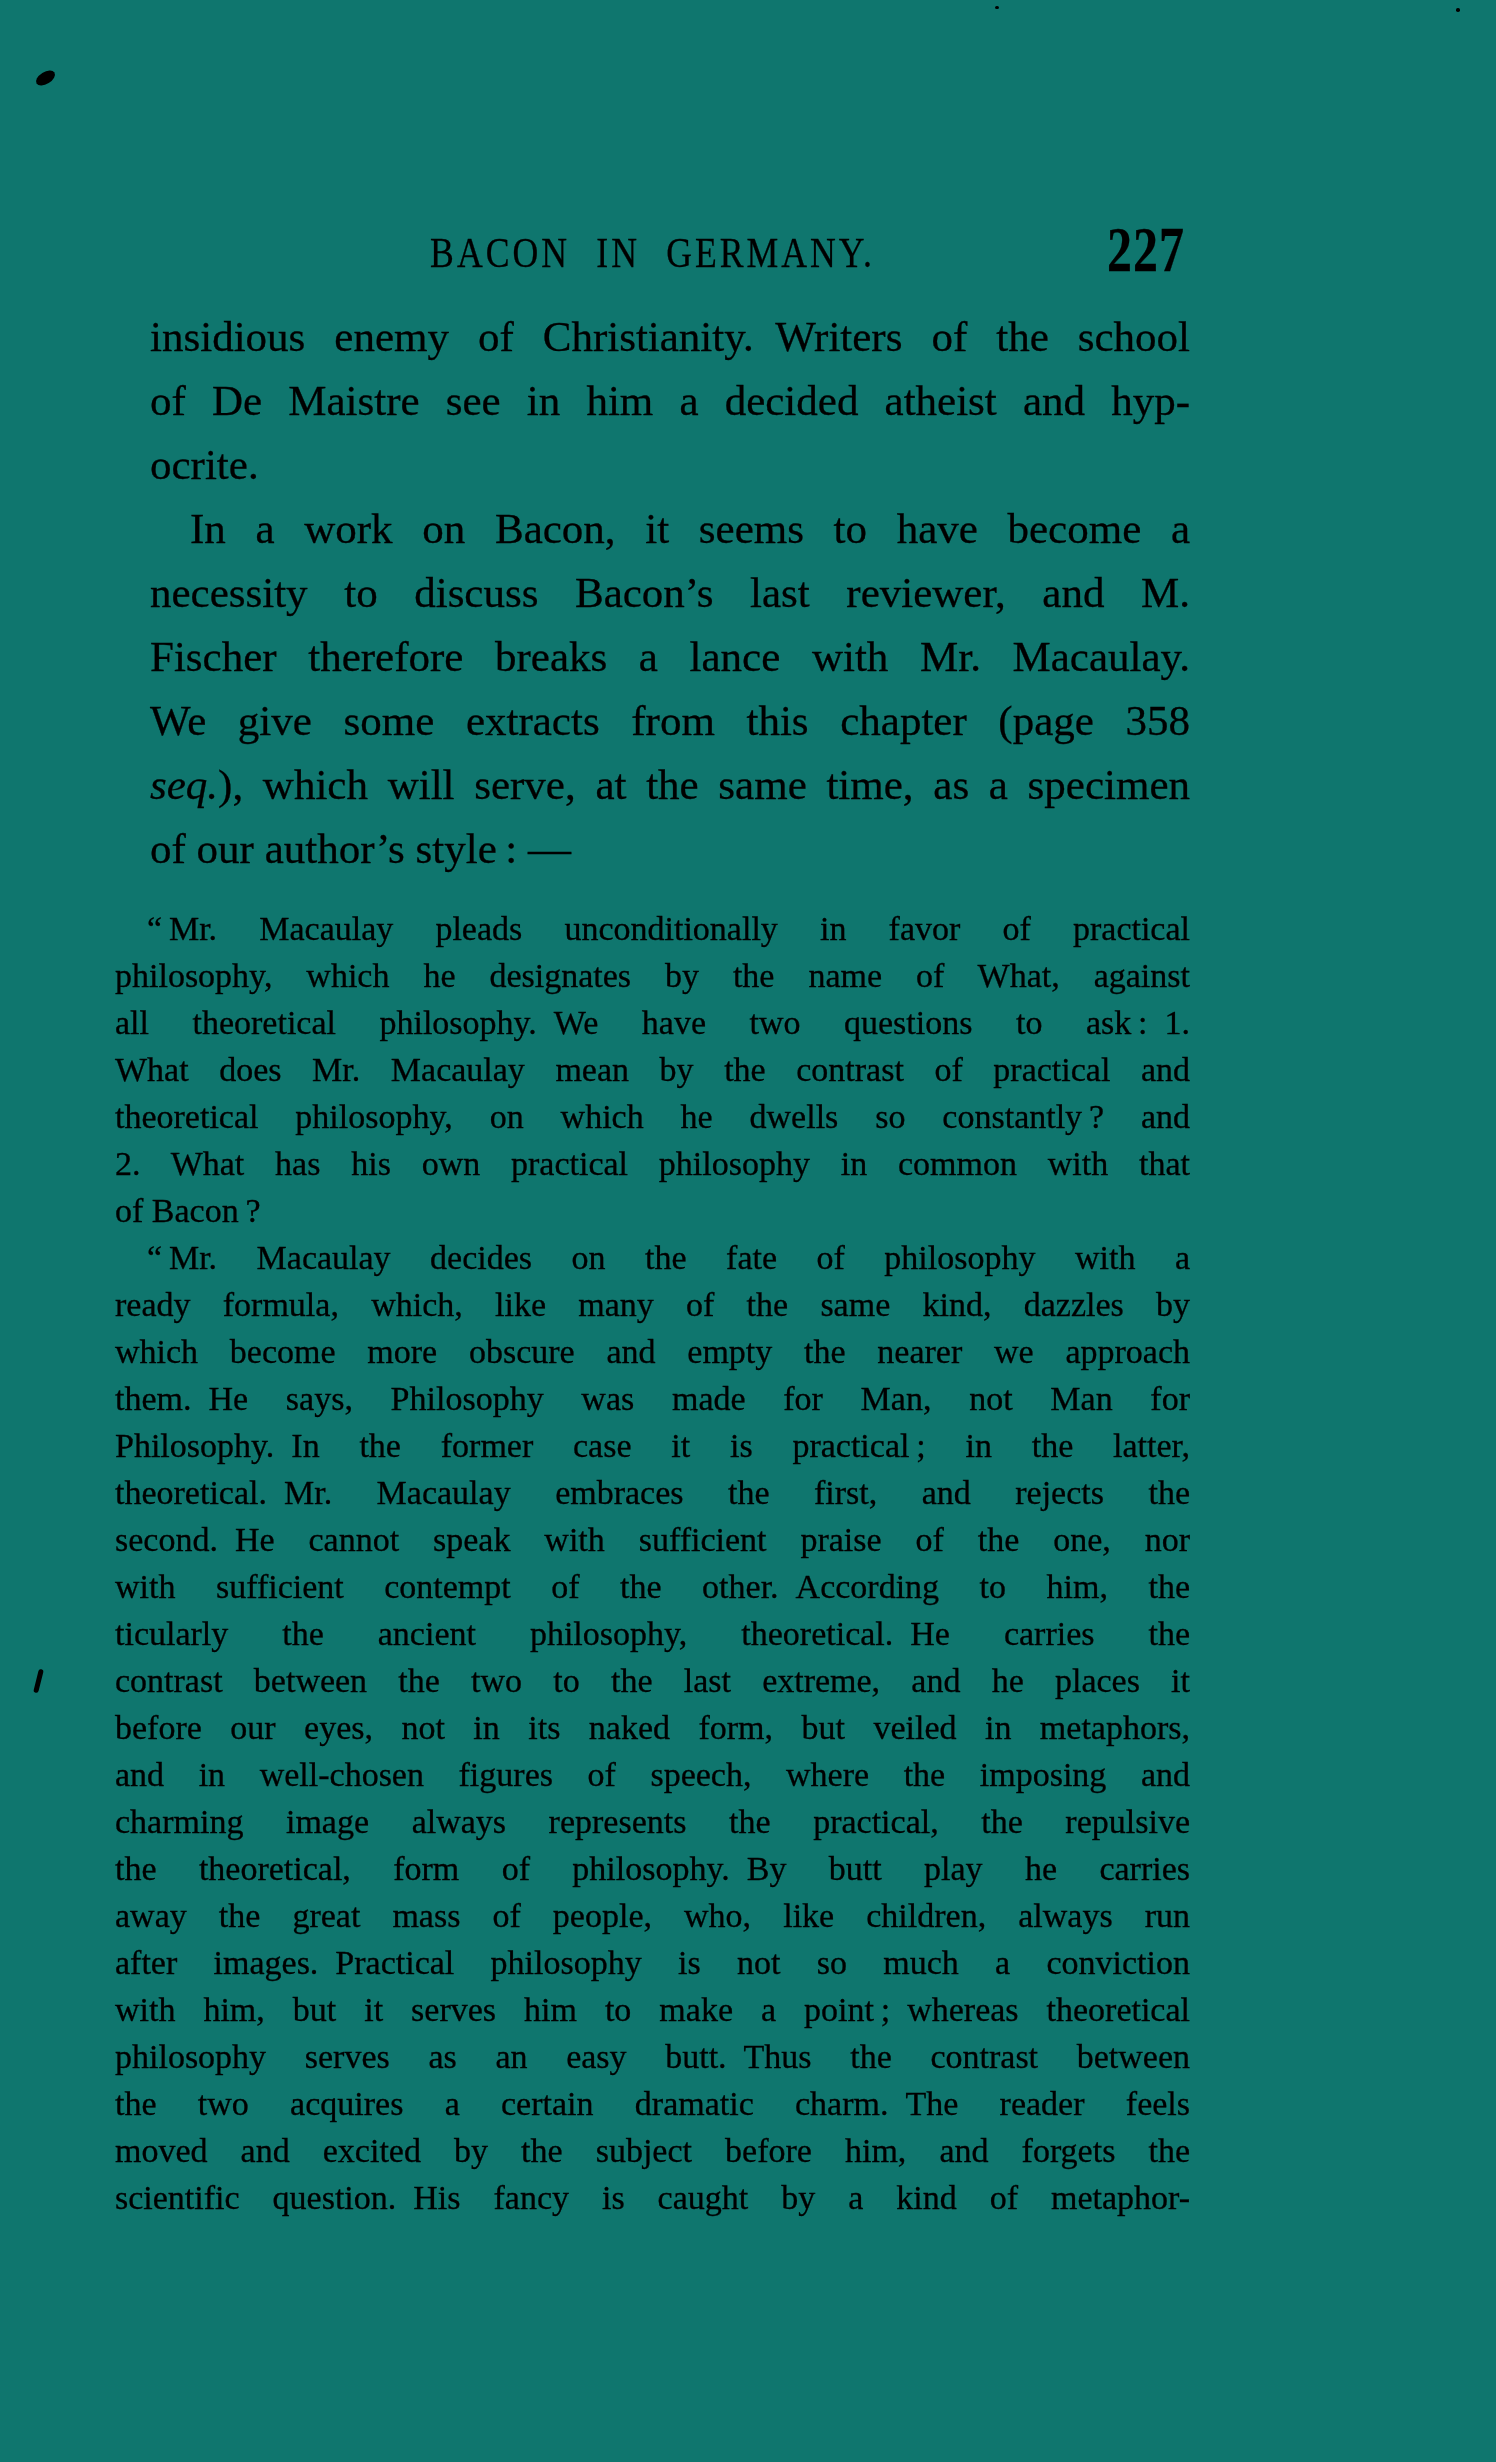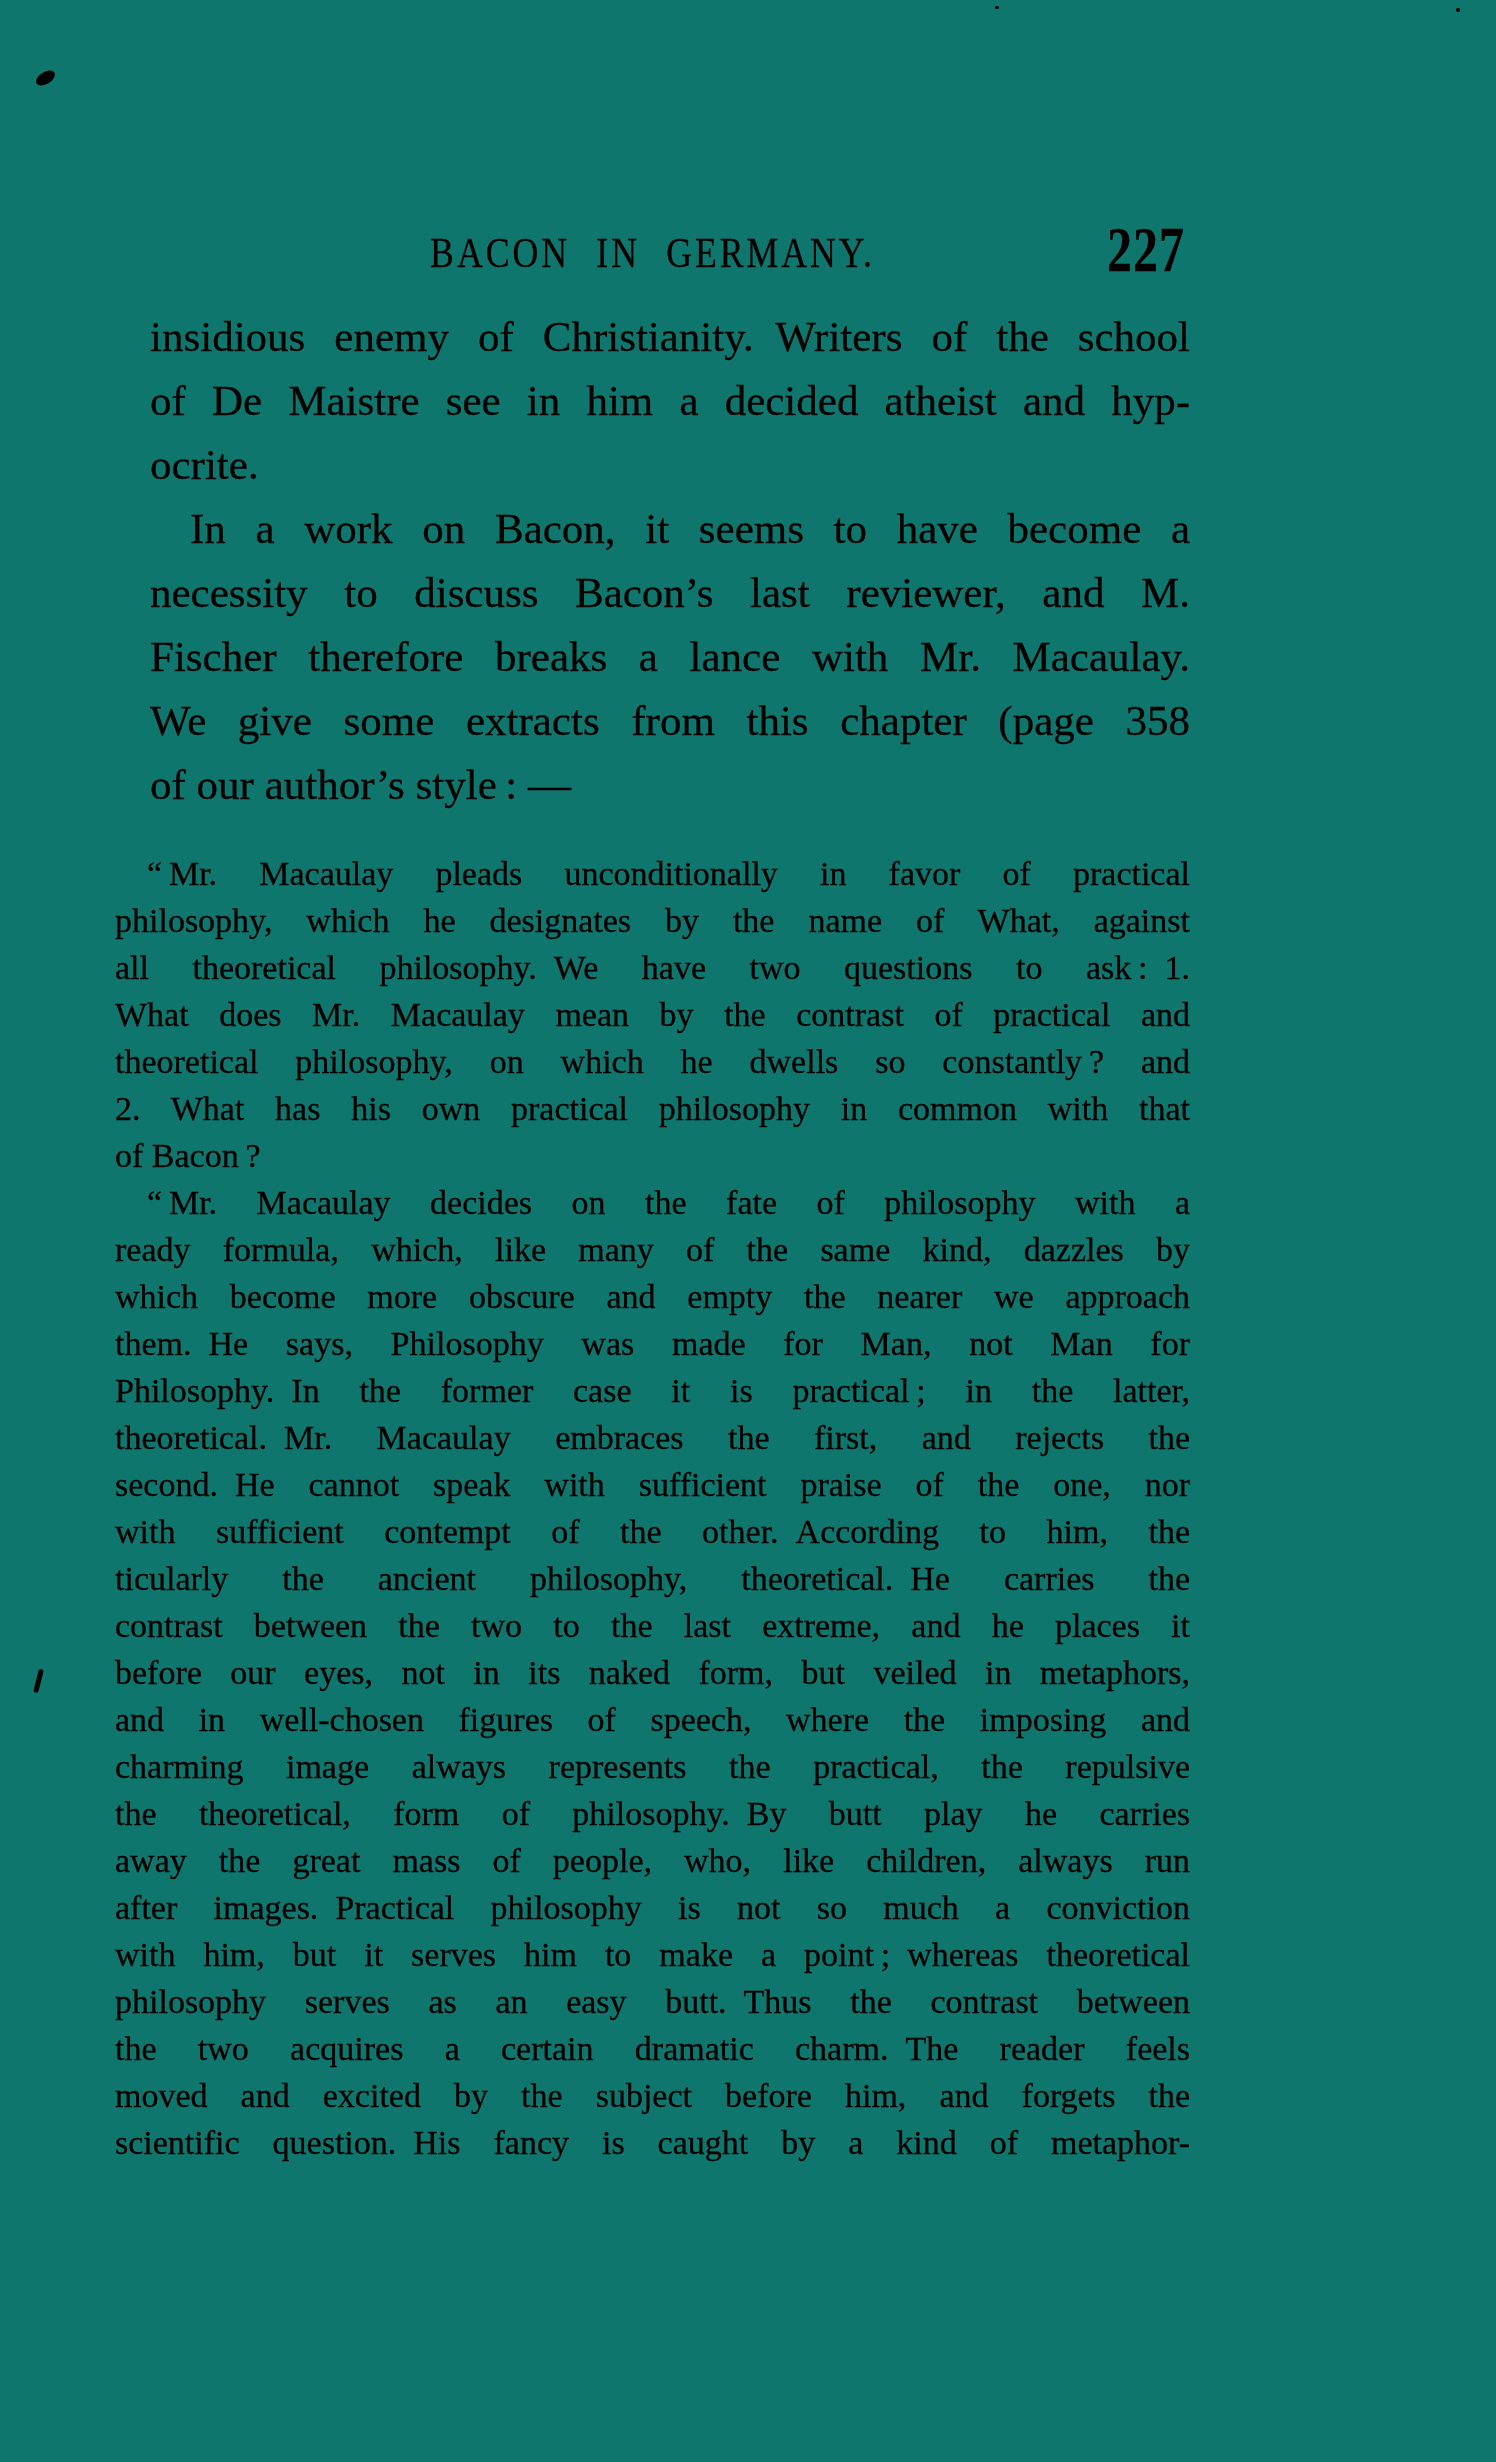--- a/index.html
+++ b/index.html
@@ -40,21 +40,21 @@
   }
   .text-body {
     position: absolute;
     left: 115px;
     top: 305px;
     width: 1075px;
   }
   .para { margin: 0; }
   .para.main  { font-size: 43px; line-height: 64px; margin-left: 35px; }
   .para.quote { font-size: 34px; line-height: 47px; }
-  .para.main + .para.quote { margin-top: 33px; }
+  .para.main + .para.quote { margin-top: 24px; }
   .para.main.indent  .line:first-child { text-indent: 40px; }
   .para.quote.indent .line:first-child { text-indent: 32px; }
   .line {
     text-align: justify;
     text-align-last: justify;
     white-space: normal;
   }
   .line.no-stretch { text-align-last: left; }
   .ink-mark {
     position: absolute;
@@ -71,20 +71,21 @@
       <div class="para main">
         <div class="line">insidious enemy of Christianity. Writers of the school</div>
         <div class="line">of De Maistre see in him a decided atheist and hyp-</div>
         <div class="line no-stretch">ocrite.</div>
       </div>
       <div class="para main indent">
         <div class="line">In a work on Bacon, it seems to have become a</div>
         <div class="line">necessity to discuss Bacon’s last reviewer, and M.</div>
         <div class="line">Fischer therefore breaks a lance with Mr. Macaulay.</div>
         <div class="line">We give some extracts from this chapter (page 358</div>
+        <div class="line"><i>seq.</i>), which will serve, at the same time, as a specimen</div>
         <div class="line no-stretch">of our author’s style : —</div>
       </div>
       <div class="para quote indent">
         <div class="line">“ Mr. Macaulay pleads unconditionally in favor of practical</div>
         <div class="line">philosophy, which he designates by the name of What, against</div>
         <div class="line">all theoretical philosophy. We have two questions to ask : 1.</div>
         <div class="line">What does Mr. Macaulay mean by the contrast of practical and</div>
         <div class="line">theoretical philosophy, on which he dwells so constantly ? and</div>
         <div class="line">2. What has his own practical philosophy in common with that</div>
         <div class="line no-stretch">of Bacon ?</div>

